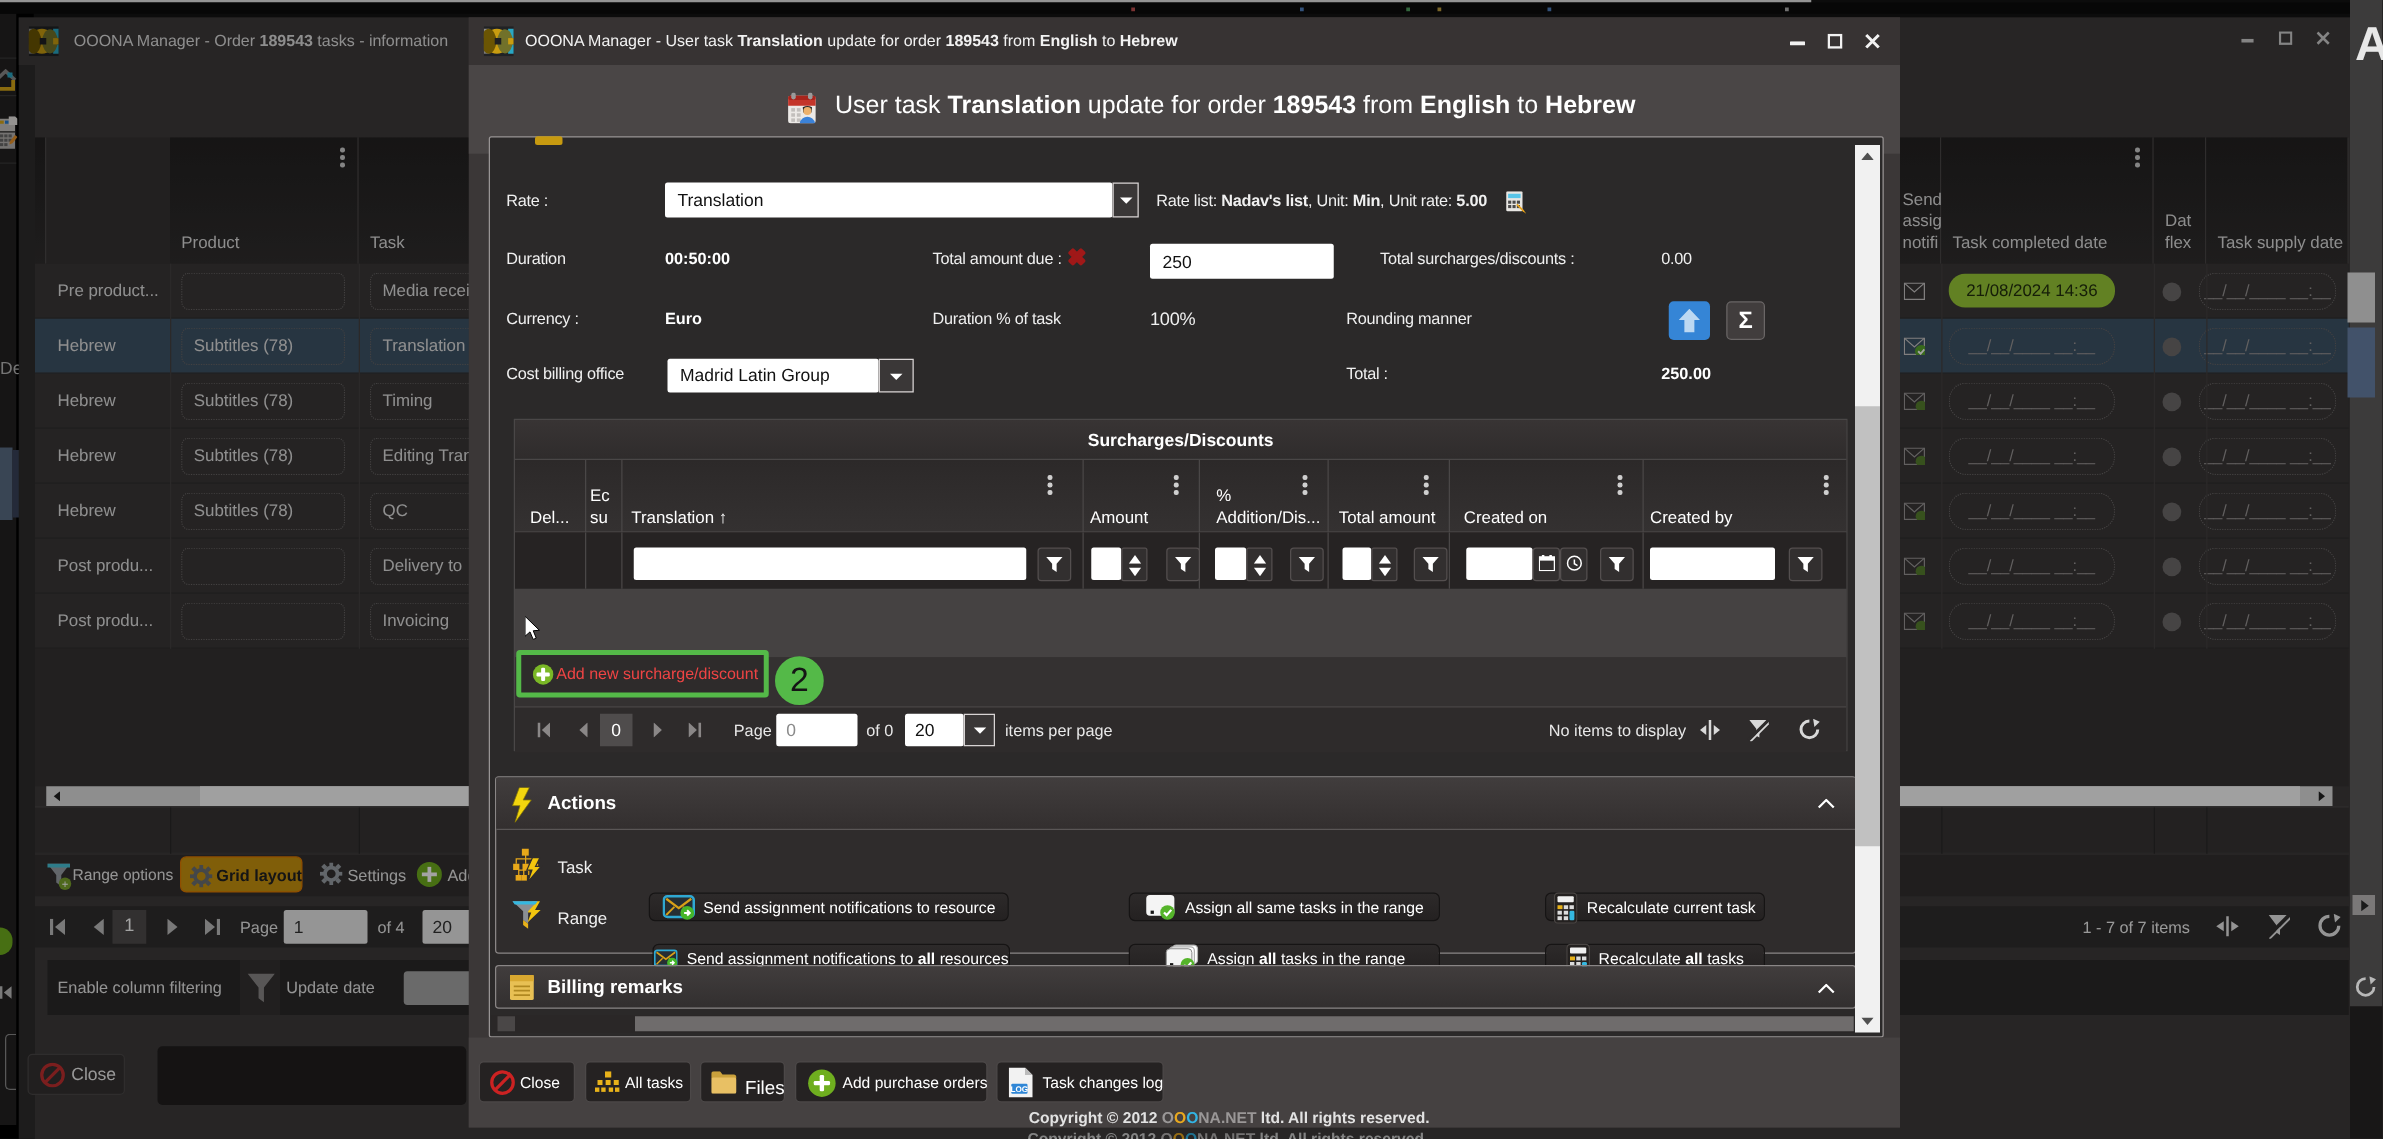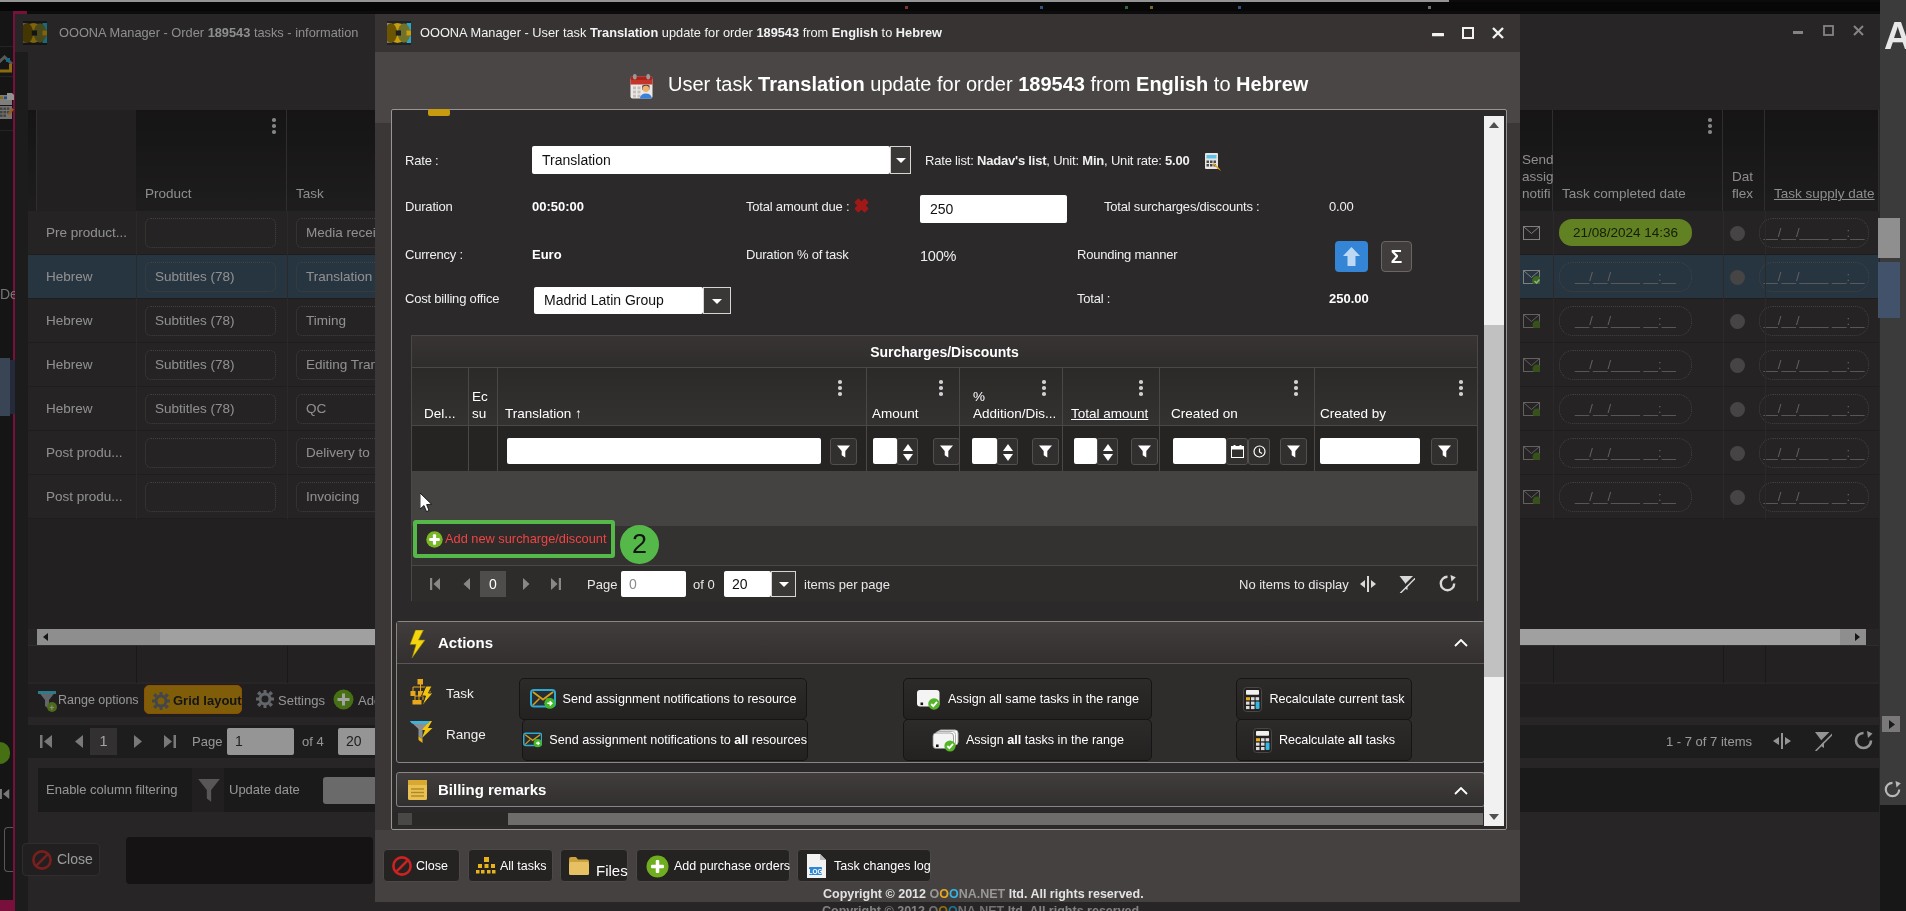--- a/index.html
+++ b/index.html
@@ -52,37 +52,37 @@
 .flabel { position:absolute; font-size:13px; color:#f0f0f0; white-space:nowrap; letter-spacing:-0.2px; }
 .fbold { position:absolute; font-size:13px; color:#ffffff; font-weight:bold; }
 .winput { position:absolute; background:#ffffff; border-radius:2px; color:#111111; font-size:14px; }
 .combo-arrow { position:absolute; background:#3a3737; border:1px solid #d8d4d4; }
 .combo-arrow:after { content:""; position:absolute; left:50%; top:50%; margin-left:-5px; margin-top:-2px; border-left:5px solid transparent; border-right:5px solid transparent; border-top:5px solid #ffffff; }
 .thead { position:absolute; top:37px; font-size:13.5px; color:#ffffff; line-height:17px; }
 .tsep { position:absolute; top:0; width:1px; height:58px; background:#4a4747; }
 .fbtn { position:absolute; width:27px; height:27px; background:linear-gradient(#39363 6,#2d2a2a); background:#322f2f; border:1px solid #544f4f; border-radius:3px; text-align:center; padding-top:5px; }
 .spin { position:absolute; width:21px; height:27px; background:#322f2f; border:1px solid #544f4f; border-radius:2px; text-align:center; padding-top:4px; }
 .spin svg { display:block; margin:1px auto; } .spin svg + svg { margin-top:4px; }
-.abtn { position:absolute; height:42px; background:linear-gradient(#2d2a2a,#242121); border:1px solid #161414; border-radius:5px; color:#ffffff; font-size:12.6px; white-space:nowrap; display:flex; align-items:center; justify-content:center; gap:7px; }
+.abtn { position:absolute; height:23px; background:linear-gradient(#2d2a2a,#242121); border:1px solid #161414; border-radius:5px; color:#ffffff; font-size:12.6px; white-space:nowrap; display:flex; align-items:center; justify-content:center; gap:7px;margin-top:36px; }
 .abtn b { font-weight:bold; }
 .chev { position:absolute; width:14px; height:8px; }
 </style>
 </head>
 <body>
 <div id="stage">
   <div id="topwhite" class="abs"></div>
   <div id="topblack" class="abs">
     <div class="abs" style="left:905px;top:4px;width:3px;height:3px;background:#c05050;"></div>
     <div class="abs" style="left:1040px;top:4px;width:3px;height:3px;background:#5080c0;"></div>
     <div class="abs" style="left:1125px;top:4px;width:3px;height:3px;background:#50a060;"></div>
     <div class="abs" style="left:1150px;top:4px;width:3px;height:3px;background:#c0a040;"></div>
     <div class="abs" style="left:1238px;top:4px;width:3px;height:3px;background:#5080c0;"></div>
     <div class="abs" style="left:1428px;top:4px;width:3px;height:3px;background:#b0b0b0;"></div>
   </div>
-    <div id="baseicons" class="abs" style="left:0;top:11px;width:27px;height:900px;background:#be185d;">
+    <div id="baseicons" class="abs" style="left:0;top:11px;width:27px;height:900px;background:#000000;">
     <div class="abs" style="left:0;top:0;width:13px;height:889px;background:#232121;"></div>
     <div class="abs" style="left:0;top:35px;width:13px;height:1px;background:#3a3939;"></div>
     <div class="abs" style="left:0;top:65px;width:13px;height:1px;background:#3a3939;"></div>
     <div class="abs" style="left:0;top:119px;width:13px;height:1px;background:#3a3939;"></div>
     <svg class="abs" style="left:-5px;top:44px;" width="19" height="19" viewBox="0 0 19 19">
         <path d="M2 9 L9.5 2 L17 9" fill="none" stroke="#8a8a8a" stroke-width="3"></path>
         <path d="M3.5 9 V16 H15.5 V9" fill="none" stroke="#d8a818" stroke-width="3"></path>
         <rect x="11" y="3" width="4" height="4" fill="#2aa7c4"></rect>
       </svg>
     <svg class="abs" style="left:-1px;top:82px;" width="15" height="27" viewBox="0 0 15 27">
@@ -173,21 +173,21 @@
           <i></i>
           <i></i>
           <i></i>
         </span>
       </div>
       <div class="ghead" style="left:1695px;width:42px;">
         <span class="lbl" style="bottom:27px;">Dat</span>
         <span class="lbl" style="bottom:10px;">flex</span>
       </div>
       <div class="ghead" style="left:1737px;width:114px;">
-        <span class="lbl" style="white-space:nowrap;text-decoration:underline;">Task supply date</span>
+        <span class="lbl" style="white-space:nowrap;">Task supply date</span>
       </div>
 
       <div class="grow" style="top:101px;">
         <span class="gcell" style="left:18px;">Pre product...</span>
         <span class="dashcell" style="left:117px;width:131px;"></span>
         <span class="dashcell" style="left:268px;width:159px;">Media recei</span>
         <svg class="abs" style="left:1495px;top:15px;" width="17" height="14" viewBox="0 0 17 14">
           <rect x="0.5" y="0.5" width="16" height="13" fill="none" stroke="#c9c6c6"></rect>
           <path d="M0.5 0.5 L8.5 7.5 L16.5 0.5" fill="none" stroke="#c9c6c6"></path>
         </svg>
@@ -509,21 +509,21 @@
 
       <div id="stable" class="abs" style="left:19px;top:225px;width:1067px;height:266px;border:1px solid #4a4747;background:#2b2929;">
         <div class="abs" style="left:0;top:0;width:1065px;height:32px;background:linear-gradient(#383434,#2f2c2c);border-bottom:1px solid #4a4747;text-align:center;"><span style="font-size:14px;font-weight:bold;color:#ffffff;line-height:32px;">Surcharges/Discounts</span></div>
 
         <div class="abs" style="left:0;top:32px;width:1065px;height:58px;background:linear-gradient(#2c2929,#343131);border-bottom:1px solid #4a4747;">
           <span class="thead" style="left:12px;">Del...</span>
           <span class="thead" style="left:60px;top:20px;">Ec<br>su</span>
           <span class="thead" style="left:93px;">Translation ↑</span>
           <span class="thead" style="left:460px;">Amount</span>
           <span class="thead" style="left:561px;top:20px;">%<br>Addition/Dis...</span>
-          <span class="thead" style="left:659px;text-decoration:underline;">Total amount</span>
+          <span class="thead" style="left:659px;">Total amount</span>
           <span class="thead" style="left:759px;">Created on</span>
           <span class="thead" style="left:908px;">Created by</span>
           <span class="kebab" style="left:426px;top:12px;">
             <i></i>
             <i></i>
             <i></i>
           </span>
           <span class="kebab" style="left:527px;top:12px;">
             <i></i>
             <i></i>

